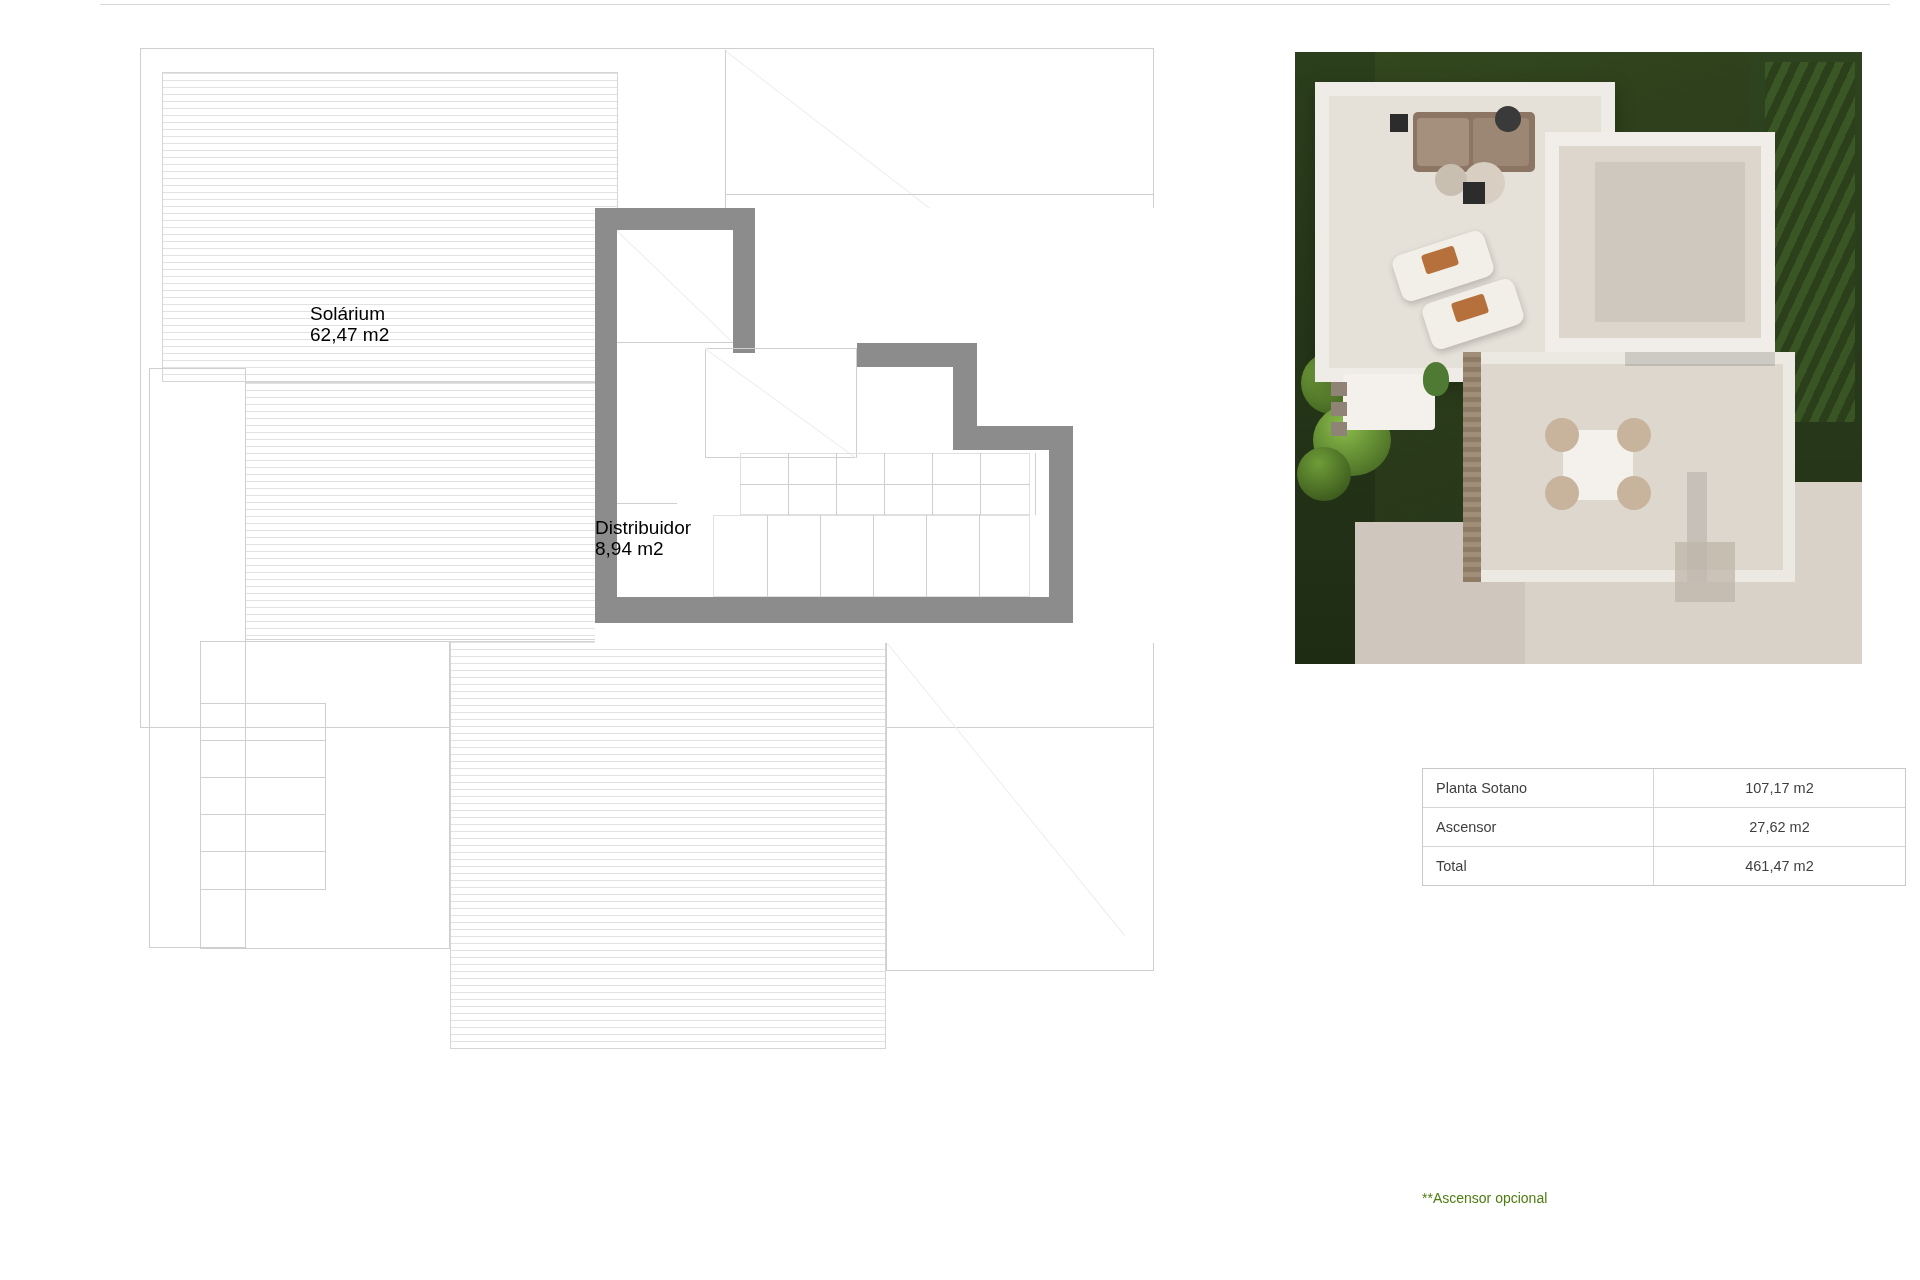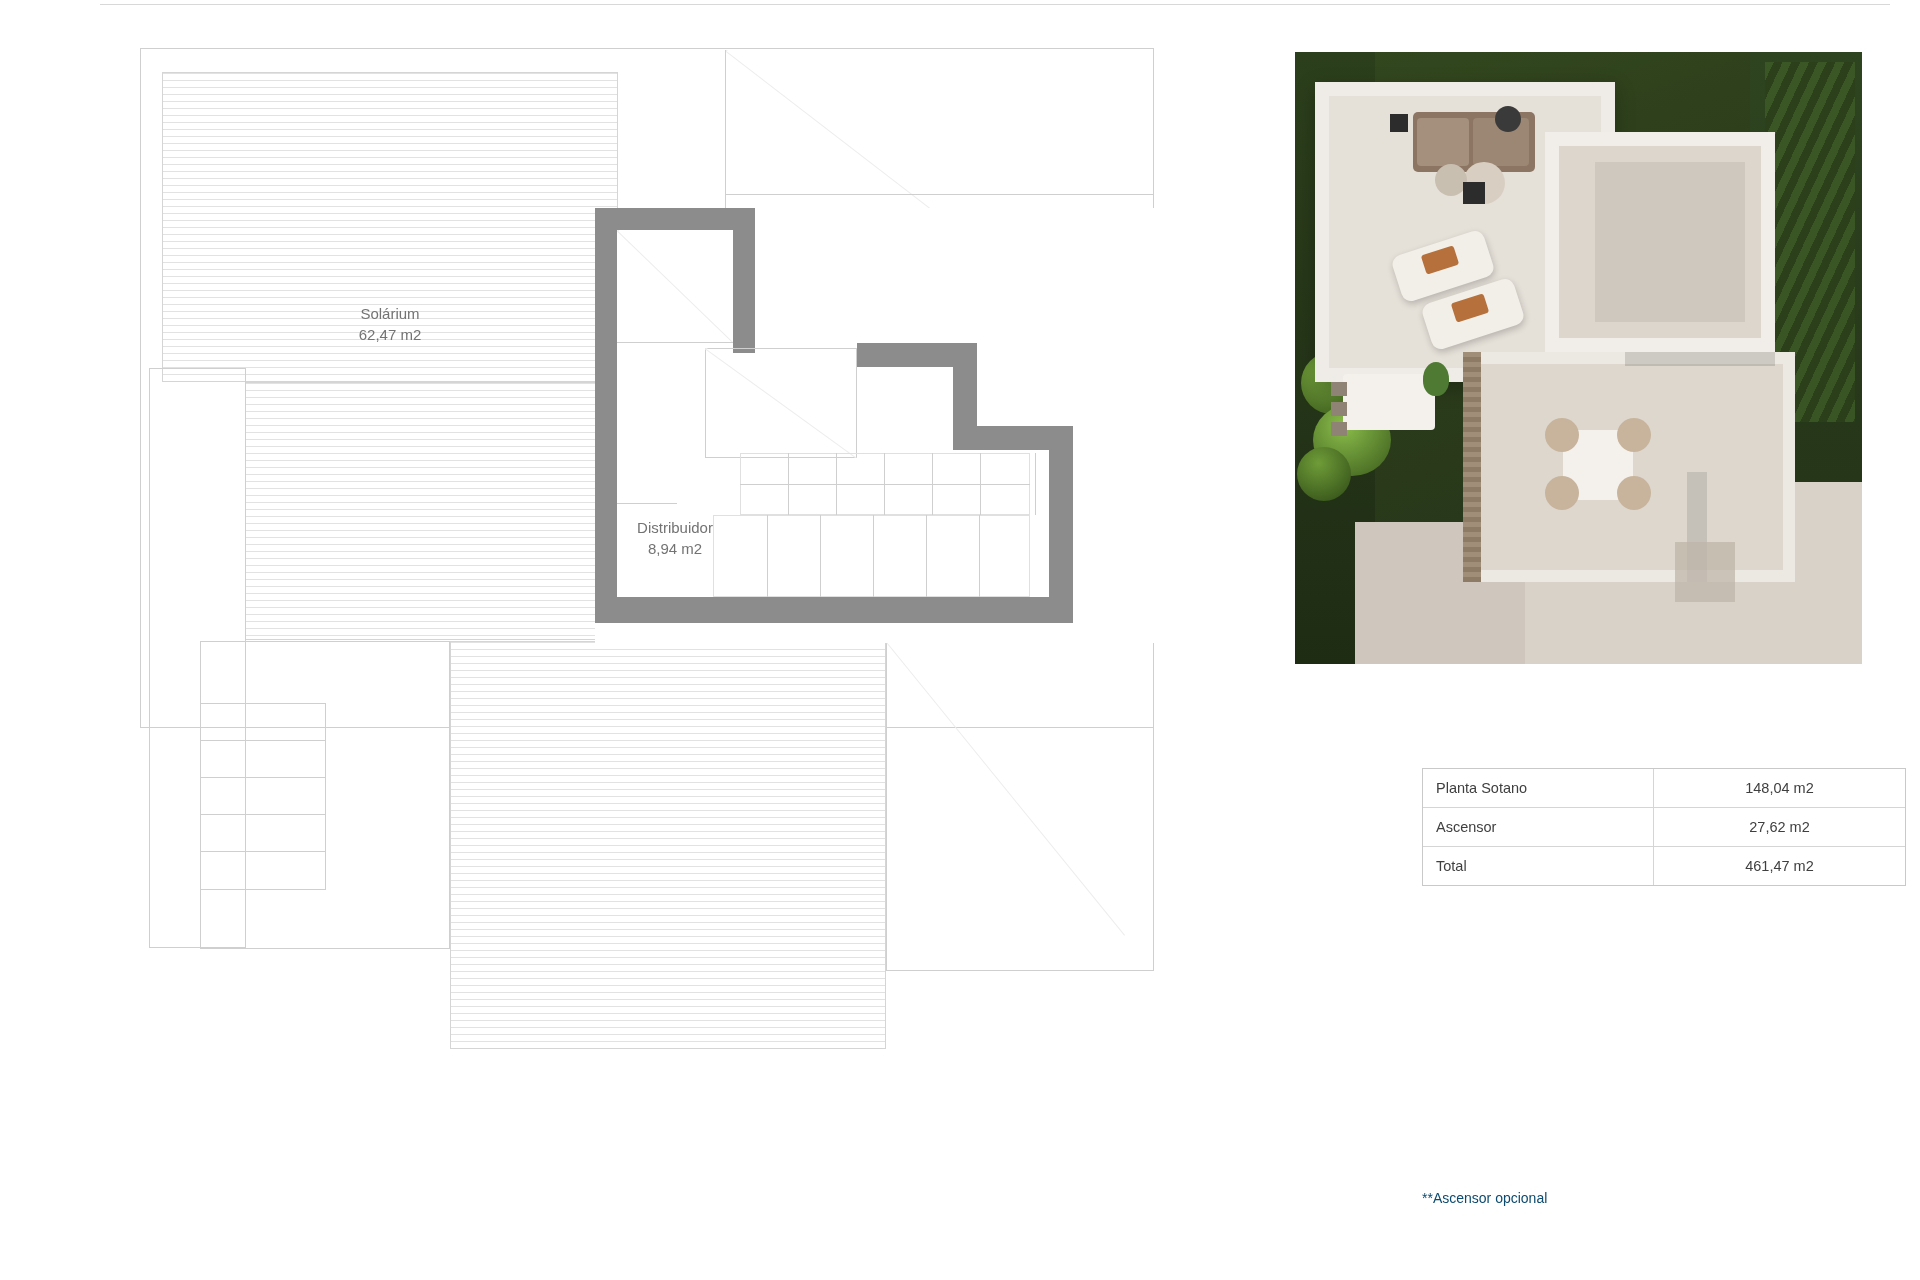--- a/index.html
+++ b/index.html
@@ -86,24 +86,23 @@
   .cross::after  { transform: translateY(100%) rotate(var(--a2)); }
 
   .stairs-box {
     position: absolute;
     border: 1px solid #e0e0e0;
     box-sizing: border-box;
   }
 
   .room-label {
     position: absolute;
-    text-align: center;
-    font-size: 15px;
+    font-size: 19px;
     line-height: 21px;
-    color: #737373;
+    color: #000000;
     white-space: nowrap;
   }
 
   
   .photo {
     position: absolute;
     left: 1295px;
     top: 52px;
     width: 567px;
     height: 612px;
@@ -162,21 +161,21 @@
     display: flex;
     align-items: center;
     justify-content: center;
   }
 
   .footnote {
     position: absolute;
     left: 1422px;
     top: 1190px;
     font-size: 14px;
-    color: #0c4a6e;
+    color: #4d7c0f;
   }
 </style>
 </head>
 <body>
 
 <div class="top-rule"></div>
 
 <div class="plan">
 
   <div class="outline" style="left:0px; top:0px; width:1014px; height:680px;"></div>
@@ -305,21 +304,21 @@
     <div class="ph" style="left:330px; top:300px; width:150px; height:14px; background:rgba(0,0,0,.13);"></div>
     <div class="ph" style="left:392px; top:420px; width:20px; height:110px; background:rgba(0,0,0,.10);"></div>
     <div class="ph" style="left:380px; top:490px; width:60px; height:60px; background:#bdb4a7; opacity:.7;"></div>
   </div>
 </div>
 
 <div class="table-wrap">
 
   <div class="trow">
     <div class="tcell-l">Planta Sotano</div>
-    <div class="tcell-r">148,04 m2</div>
+    <div class="tcell-r">107,17 m2</div>
   </div>
   <div class="trow">
     <div class="tcell-l">Ascensor</div>
     <div class="tcell-r">27,62 m2</div>
   </div>
   <div class="trow">
     <div class="tcell-l">Total</div>
     <div class="tcell-r">461,47 m2</div>
   </div>
 </div>

